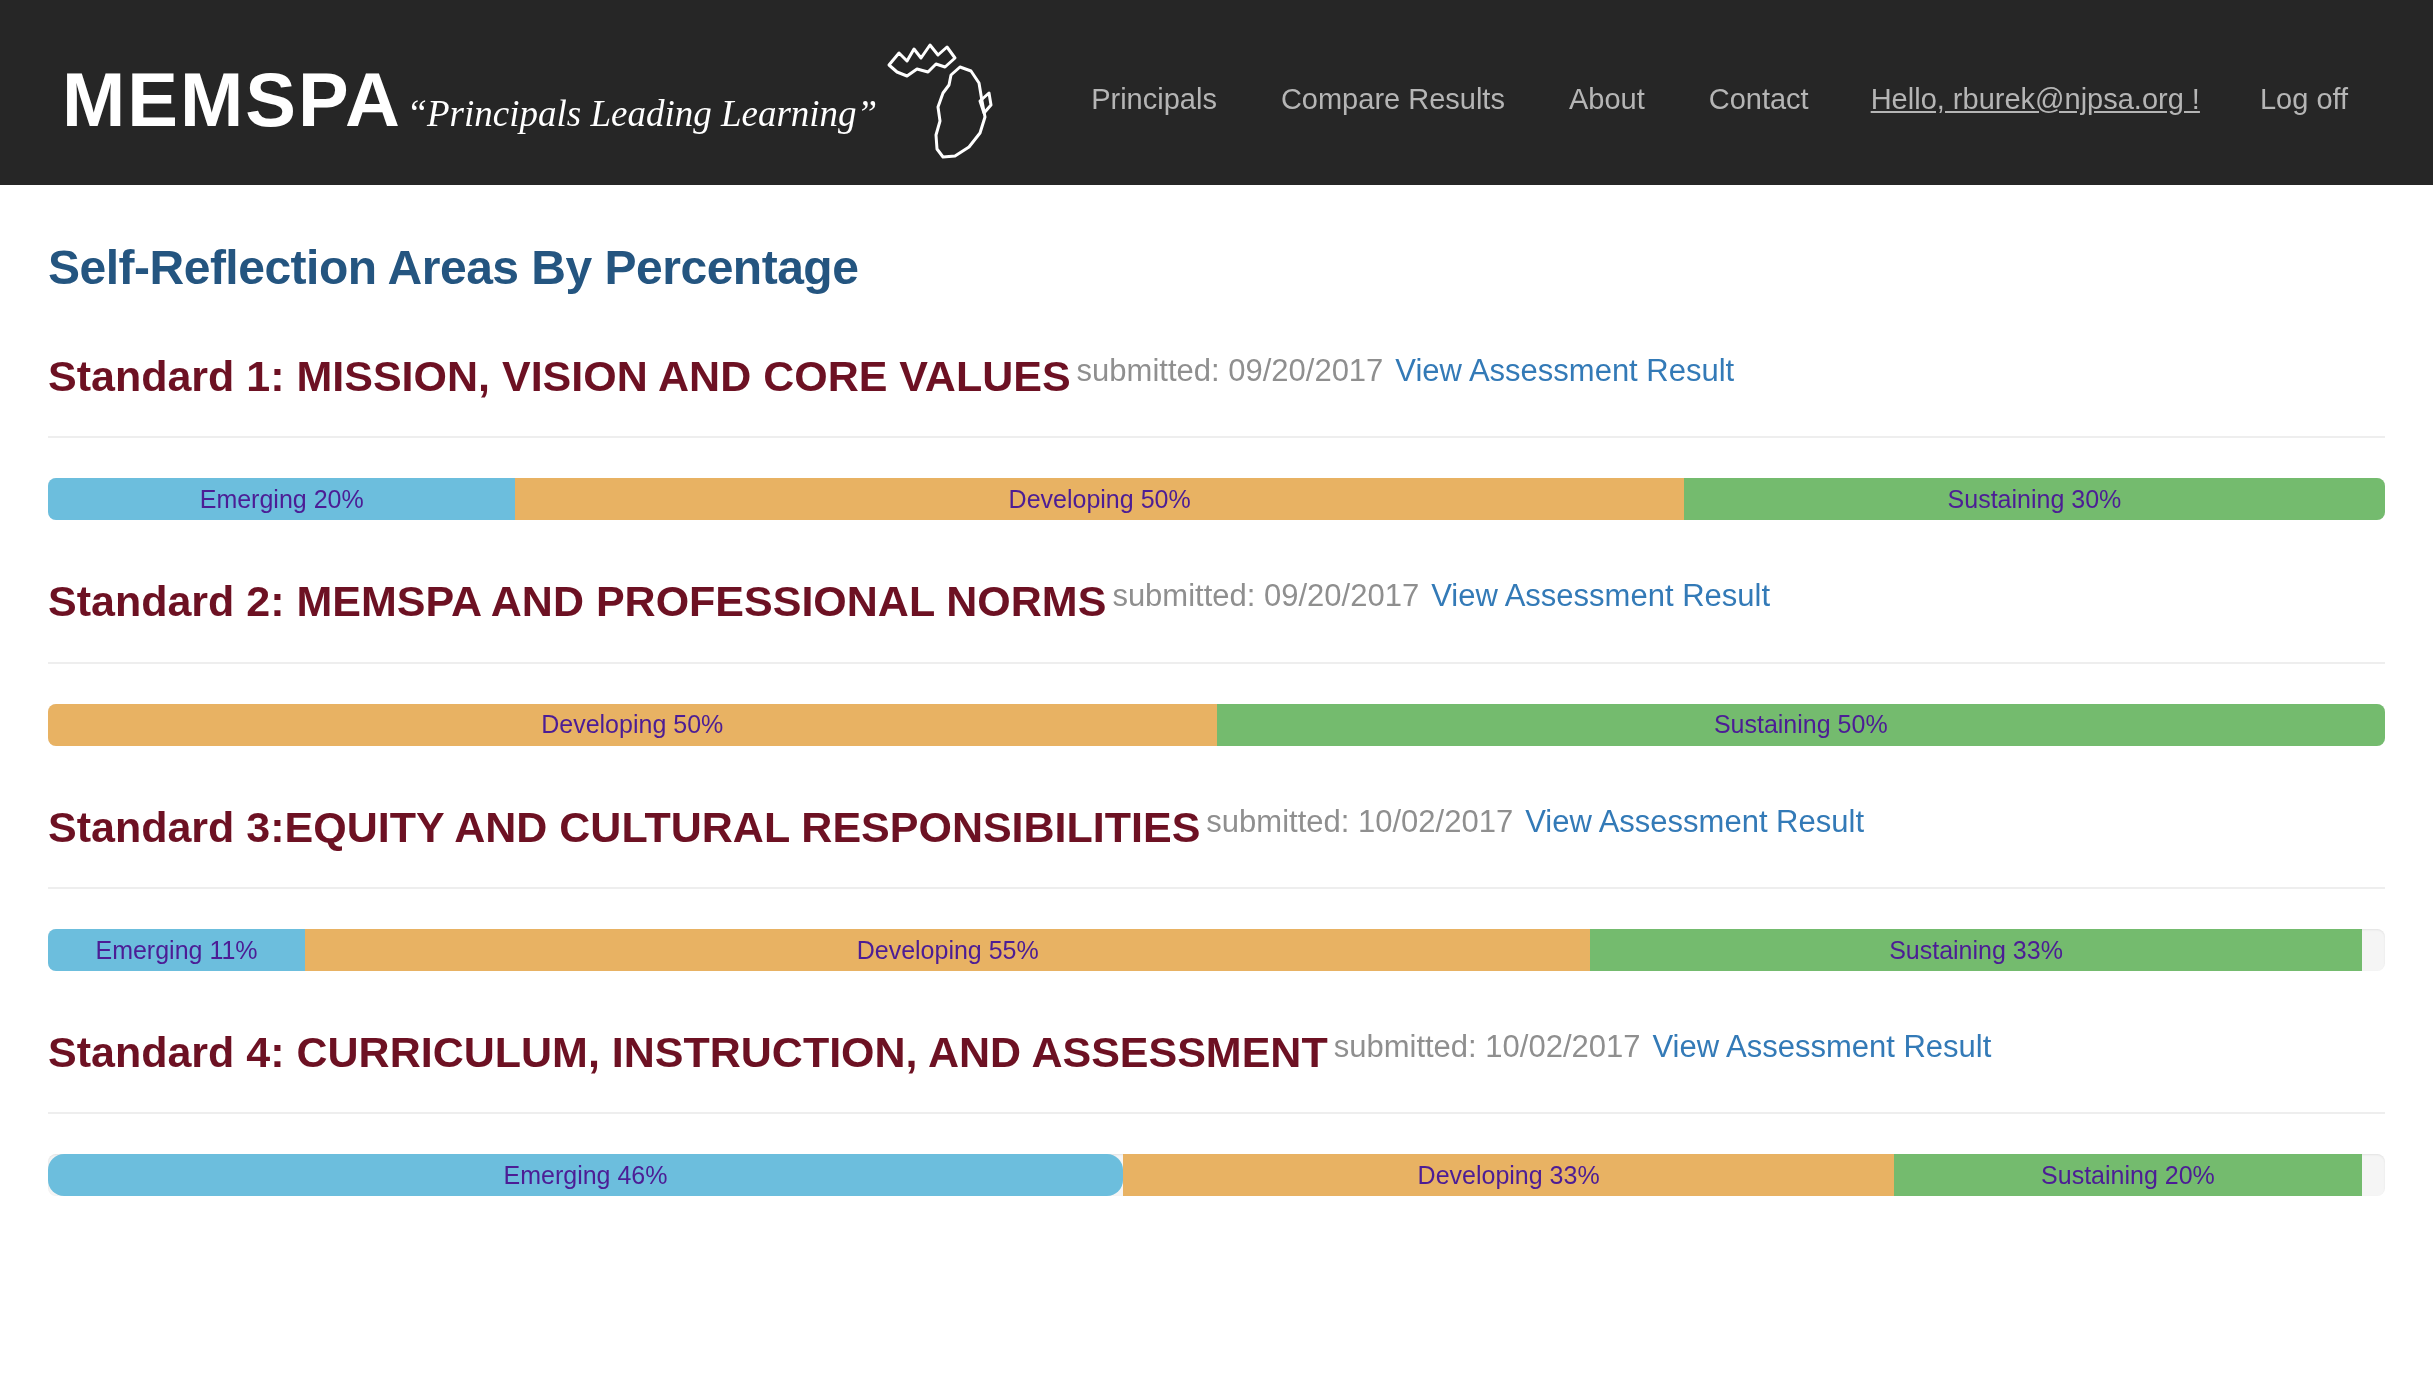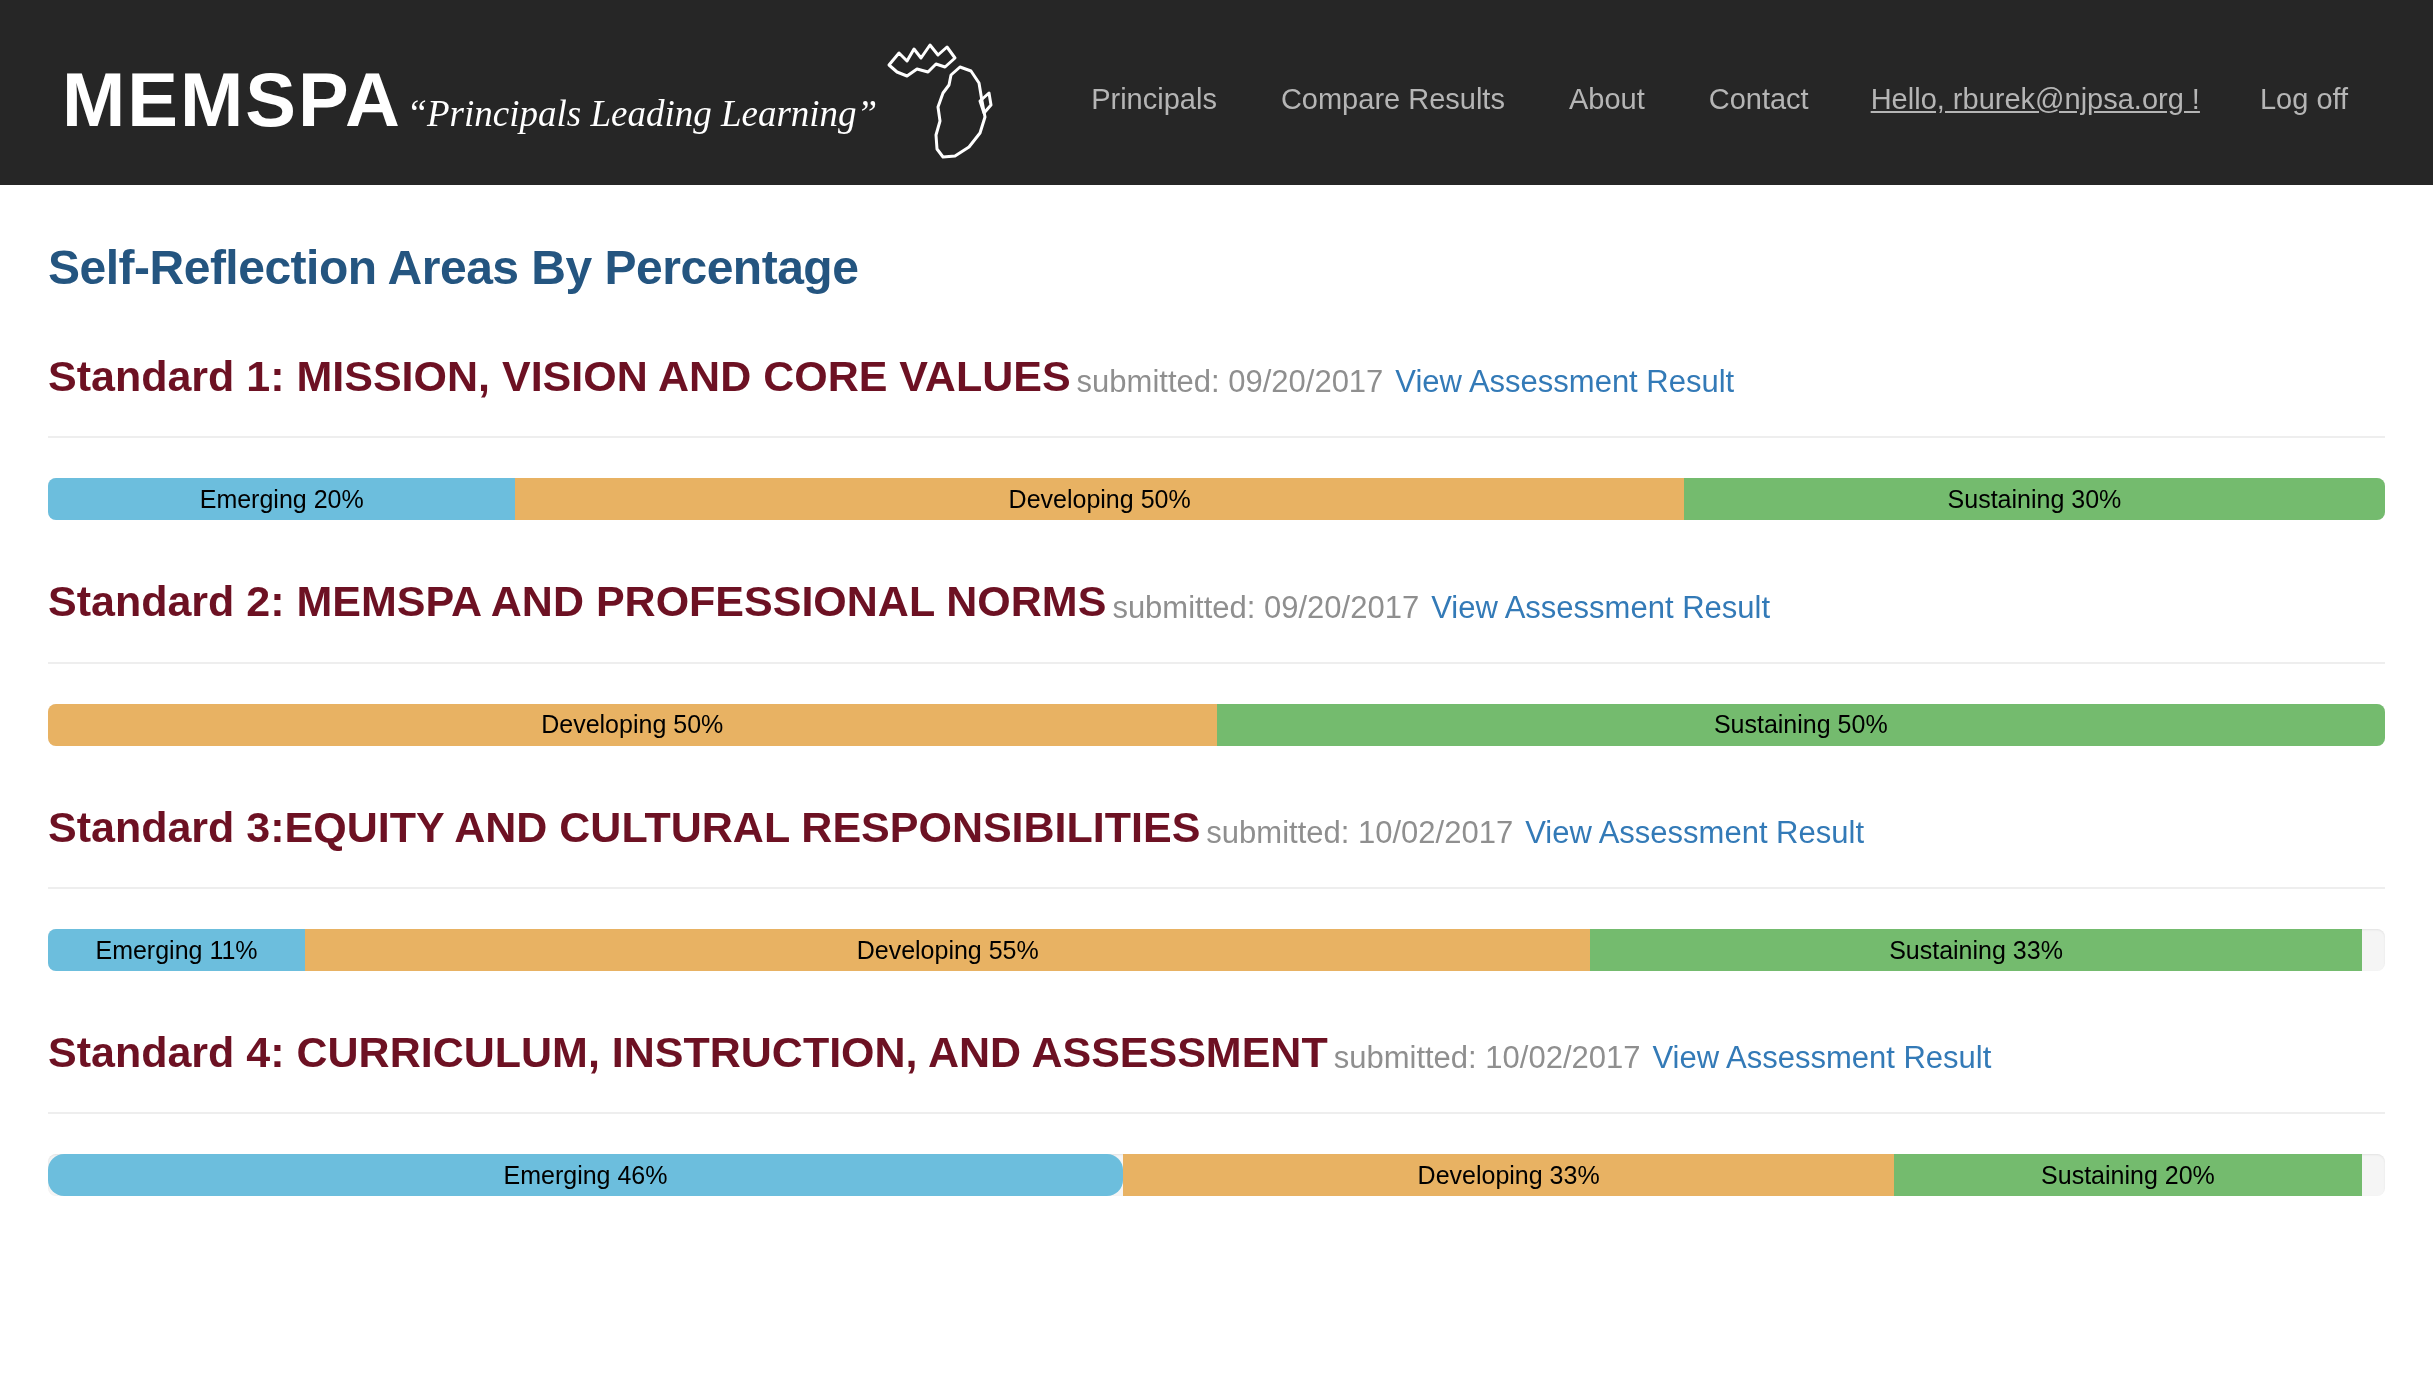--- a/index.html
+++ b/index.html
@@ -96,21 +96,21 @@
     font-weight: 700;
     margin: 55px 0 0 0;
     letter-spacing: -0.5px;
     line-height: 1.15;
   }
 
   .standard-block { margin-top: 58px; }
 
   .standard-head {
     display: flex;
-    align-items: flex-end;
+    align-items: flex-start;
     flex-wrap: nowrap;
     white-space: nowrap;
   }
   .standard-title {
     color: #6d1123;
     font-size: 43px;
     font-weight: 700;
     line-height: 1.1;
   }
   .standard-submitted {
@@ -138,21 +138,21 @@
     border-radius: 8px;
     overflow: hidden;
     display: flex;
     box-shadow: inset 0 1px 2px rgba(0,0,0,.08);
   }
   .progress-bar {
     height: 100%;
     display: flex;
     align-items: center;
     justify-content: center;
-    color: #000000;
+    color: #4c1d95;
     font-size: 25px;
     line-height: 1;
     white-space: nowrap;
     overflow: hidden;
   }
   .seg-emerging   { background: #6cbedd; }
   .seg-developing { background: #e8b263; }
   .seg-sustaining { background: #74bb6e; }
 </style>
 </head>

